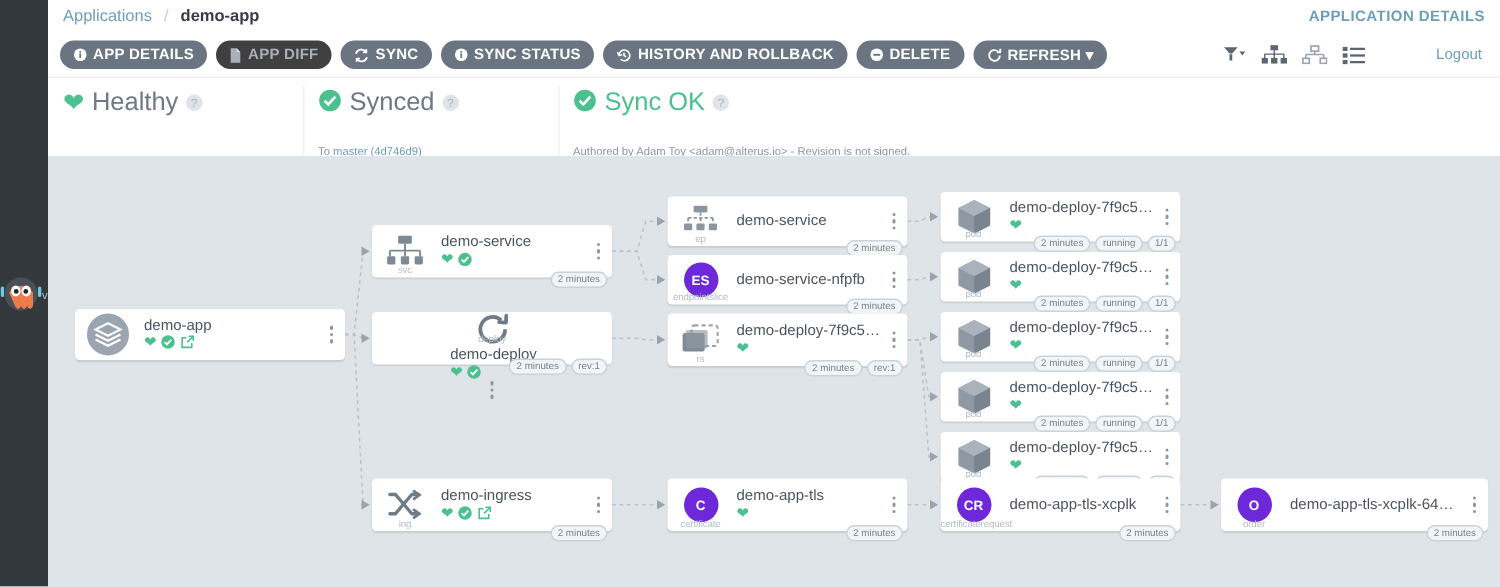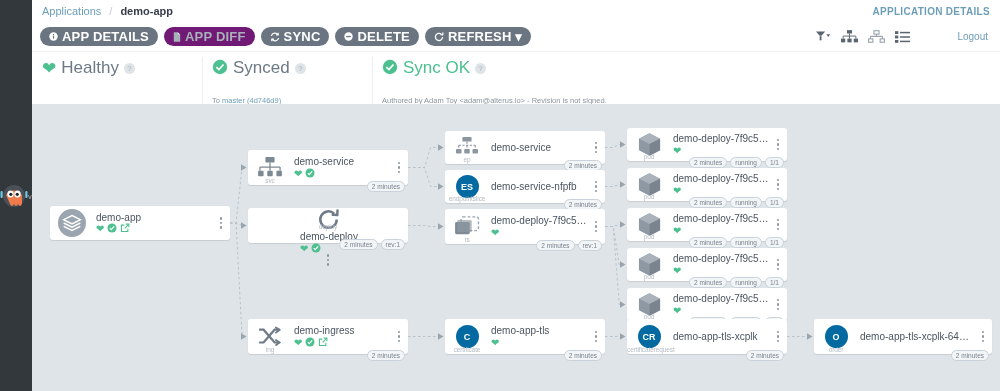--- a/index.html
+++ b/index.html
@@ -44,25 +44,25 @@
   
   .toolbar {
     position: absolute; left: 32px; top: 22px; width: 968px; height: 30px;
     background: #ffffff; display: flex; align-items: center; padding: 0 8px;
     border-bottom: 1px solid #f0f2f4;
   }
   .btn {
     display: inline-flex; align-items: center; gap: 4px;
     background: #6b7582; color: #ffffff;
     border: none; border-radius: 11px; height: 19px; padding: 0 9px;
-    font-size: 13px; font-weight: bold; letter-spacing: 0.2px;
+    font-size: 10px; font-weight: bold; letter-spacing: 0.2px;
     font-family: "Liberation Sans", sans-serif; cursor: pointer; margin-right: 6px;
     white-space: nowrap;
   }
-  .btn.disabled { background: #701a75; color: #a8b0ba; cursor: default; }
+  .btn.disabled { background: #404040; color: #a8b0ba; cursor: default; }
   .btn .ico { display: inline-flex; align-items: center; }
   .toolbar-right { margin-left: auto; display: flex; align-items: center; gap: 10px; padding-right: 4px; }
   .tb-icon { cursor: pointer; display: flex; align-items: center; }
   .logout-link { color: #6d9eb8; font-size: 10px; cursor: pointer; margin-left: 37px; }
 
   
   .statusbar {
     position: absolute; left: 32px; top: 52px; width: 968px; height: 52px;
     background: #ffffff; display: flex; align-items: flex-start;
   }
@@ -114,21 +114,21 @@
     align-items: center; justify-content: center; gap: 2px; cursor: pointer;
   }
   .kebab i { width: 2.5px; height: 2.5px; border-radius: 50%; background: #8d959e; display: block; }
   .pills { position: absolute; right: 3px; bottom: -7px; display: flex; gap: 3px; }
   .pill {
     background: #f2f5f7; border: 1px solid #c9d2da; border-radius: 7px;
     font-size: 6.5px; color: #78828c; padding: 0 4px; height: 11px;
     display: inline-flex; align-items: center; white-space: nowrap;
   }
   .circ-icon {
-    width: 23px; height: 23px; border-radius: 50%; background: #0369a1; color: #fff;
+    width: 23px; height: 23px; border-radius: 50%; background: #6d28d9; color: #fff;
     display: flex; align-items: center; justify-content: center; font-size: 9px; font-weight: bold;
   }
   .app-circ {
     width: 34px; height: 34px; border-radius: 50%; background: #9aa5af;
     display: flex; align-items: center; justify-content: center;
     border: 3px solid #ffffff;
   }
 </style>
 </head>
 <body>
@@ -216,20 +216,40 @@
         <button class="btn">
           <span class="ico">
             <svg width="10" height="10" viewBox="0 0 12 12" fill="none" stroke="currentColor" stroke-width="1.4">
               <path d="M1.6 4.6A4.4 4.4 0 0 1 9.6 3.4"></path>
               <path d="M10.4 7.4A4.4 4.4 0 0 1 2.4 8.6"></path>
               <polyline points="9.8,0.9 9.9,3.6 7.2,3.5" stroke-linejoin="round"></polyline>
               <polyline points="2.2,11.1 2.1,8.4 4.8,8.5" stroke-linejoin="round"></polyline>
             </svg>
           </span>
           <span>SYNC</span>
+        </button>
+        <button class="btn">
+          <span class="ico">
+            <svg width="9" height="9" viewBox="0 0 12 12">
+              <circle cx="6" cy="6" r="5.6" fill="currentColor"></circle>
+              <rect x="5.2" y="4.8" width="1.6" height="4.2" fill="#6b7582"></rect>
+              <rect x="5.2" y="2.6" width="1.6" height="1.6" fill="#6b7582"></rect>
+            </svg>
+          </span>
+          <span>SYNC STATUS</span>
+        </button>
+        <button class="btn">
+          <span class="ico">
+            <svg width="10" height="10" viewBox="0 0 12 12" fill="none" stroke="currentColor" stroke-width="1.3">
+              <path d="M2 6a4.3 4.3 0 1 1 1.3 3"></path>
+              <polyline points="0.7,3.4 2.2,6 4.6,5.2"></polyline>
+              <path d="M6 3.7V6l1.7 1.1"></path>
+            </svg>
+          </span>
+          <span>HISTORY AND ROLLBACK</span>
         </button>
         <button class="btn">
           <span class="ico">
             <svg width="9" height="9" viewBox="0 0 12 12">
               <circle cx="6" cy="6" r="5.6" fill="currentColor"></circle>
               <rect x="2.9" y="5.2" width="6.2" height="1.7" fill="#6b7582"></rect>
             </svg>
           </span>
           <span>DELETE</span>
         </button>

